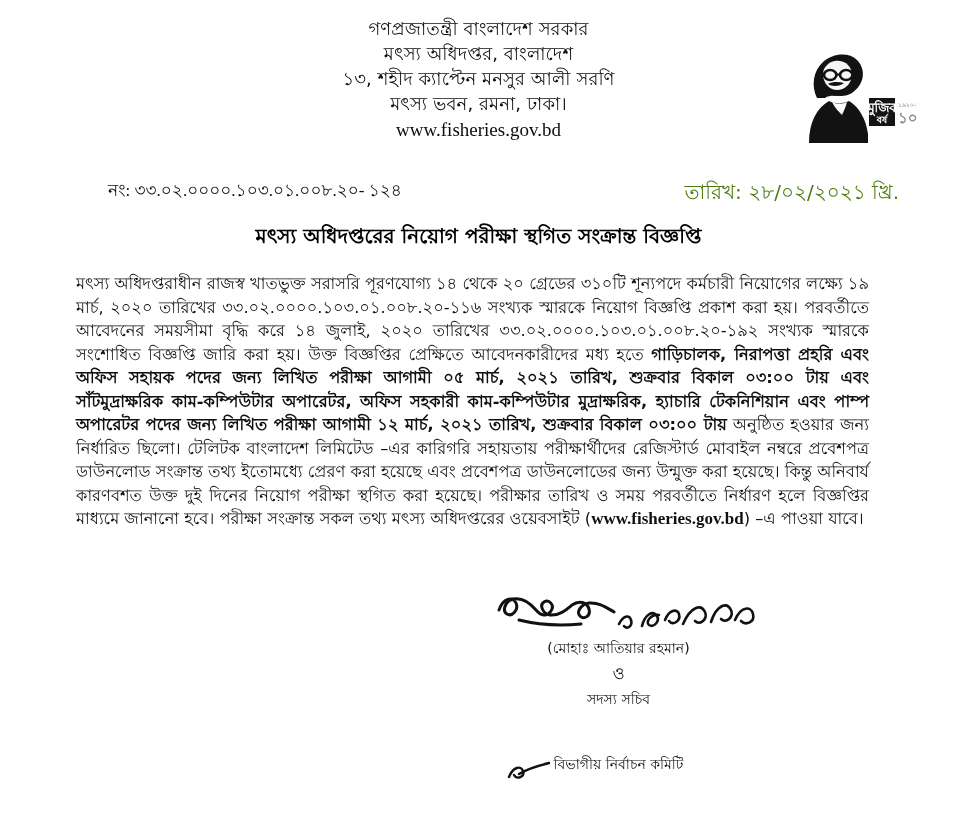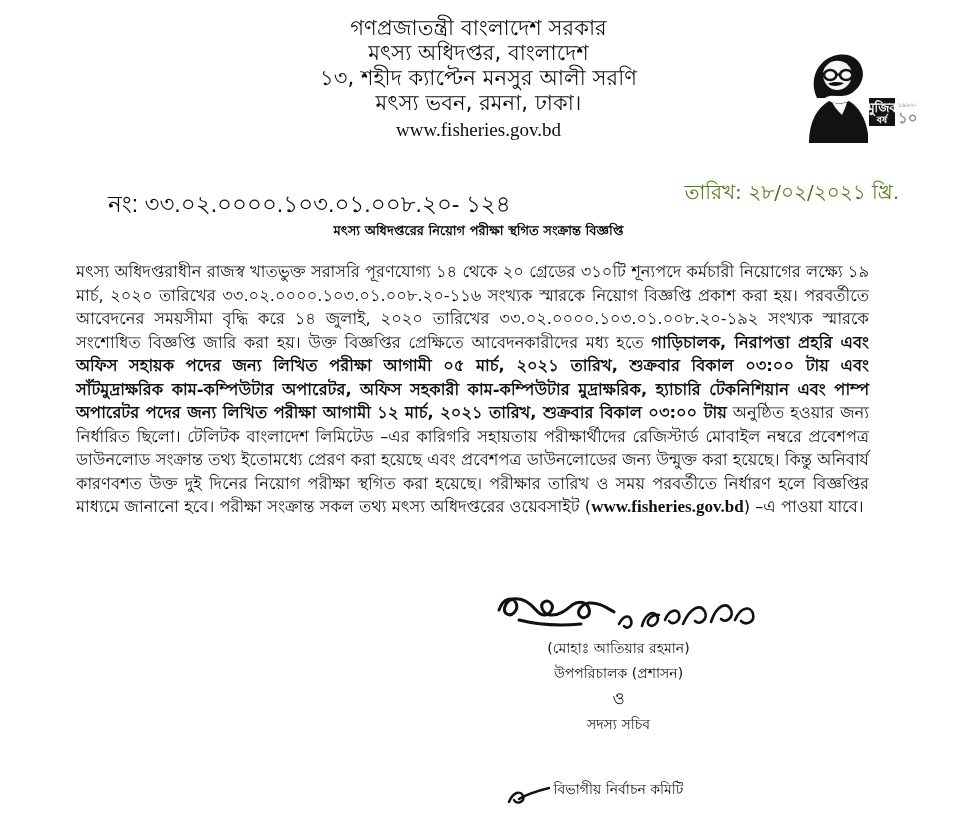--- a/index.html
+++ b/index.html
@@ -23,21 +23,21 @@
     box-sizing: border-box;
   }
 
   
   .letterhead {
     text-align: center;
     padding-top: 16px;
   }
   .letterhead .ln {
     font-family: "DejaVu Sans", "Liberation Sans", sans-serif;
-    font-size: 21px;
+    font-size: 18px;
     line-height: 25px;
     color: #0d0d0d;
     letter-spacing: 0.1px;
   }
   .letterhead .web {
     font-family: "Liberation Serif", "DejaVu Serif", serif;
     font-size: 19px;
     line-height: 27px;
     color: #0d0d0d;
   }
@@ -55,43 +55,43 @@
   
   .memo-row {
     position: relative;
     margin-top: 34px;
     padding: 0 58px 0 108px;
     height: 30px;
   }
   .memo-no {
     position: absolute;
     left: 108px;
-    top: 9px;
-    font-family: Liberation Sans, sans-serif;
-    font-size: 23px;
+    top: 0;
+    font-family: Liberation Serif, serif;
+    font-size: 17px;
     color: #0d0d0d;
     white-space: nowrap;
   }
   .memo-date {
     position: absolute;
     right: 58px;
     top: 0;
     font-family: "DejaVu Sans", "Liberation Sans", sans-serif;
     font-size: 20px;
     color: #4d7c0f;
     white-space: nowrap;
   }
 
   
   .subject {
     margin-top: 14px;
     text-align: center;
     font-family: "DejaVu Sans", "Liberation Sans", sans-serif;
     font-weight: bold;
-    font-size: 13px;
+    font-size: 20px;
     color: #000000;
   }
 
   
   .body-block {
     margin: 18px 0 0 0;
     padding: 0 88px 0 76px;
     font-family: "DejaVu Sans", "Liberation Sans", sans-serif;
     font-size: 16.3px;
     line-height: 23.5px;
@@ -231,21 +231,20 @@
             <path d="M173 36 C176 24 184 20 188 26 C191 31 185 38 180 35 C176 32 182 24 190 25"></path>
             <path d="M196 30 C200 20 208 18 210 24 C212 31 204 36 200 31"></path>
             <path d="M214 34 C222 16 232 14 236 22 C239 29 231 36 226 31"></path>
             <path d="M242 32 C248 14 258 12 262 20 C265 27 257 34 252 29"></path>
             <path d="M266 30 C272 16 282 16 284 24 C286 32 277 36 272 31"></path>
           </g>
         </svg>
       </div>
 
       <div class="sign-line">(মোহাঃ আতিয়ার রহমান)</div>
-      <div class="sign-line">উপপরিচালক (প্রশাসন)</div>
       <div class="sign-amp">ও</div>
       <div class="sign-line">সদস্য সচিব</div>
 
       <div style="position:relative;margin-top:40px;">
         <div class="final-mark">
           <svg width="48" height="26" viewBox="0 0 48 26" xmlns="http://www.w3.org/2000/svg">
             <g fill="none" stroke="#111111" stroke-width="2.4" stroke-linecap="round">
               <path d="M4 20 C8 10 16 8 18 14 C20 20 12 23 9 18"></path>
               <path d="M14 17 C22 12 32 9 44 6"></path>
             </g>

